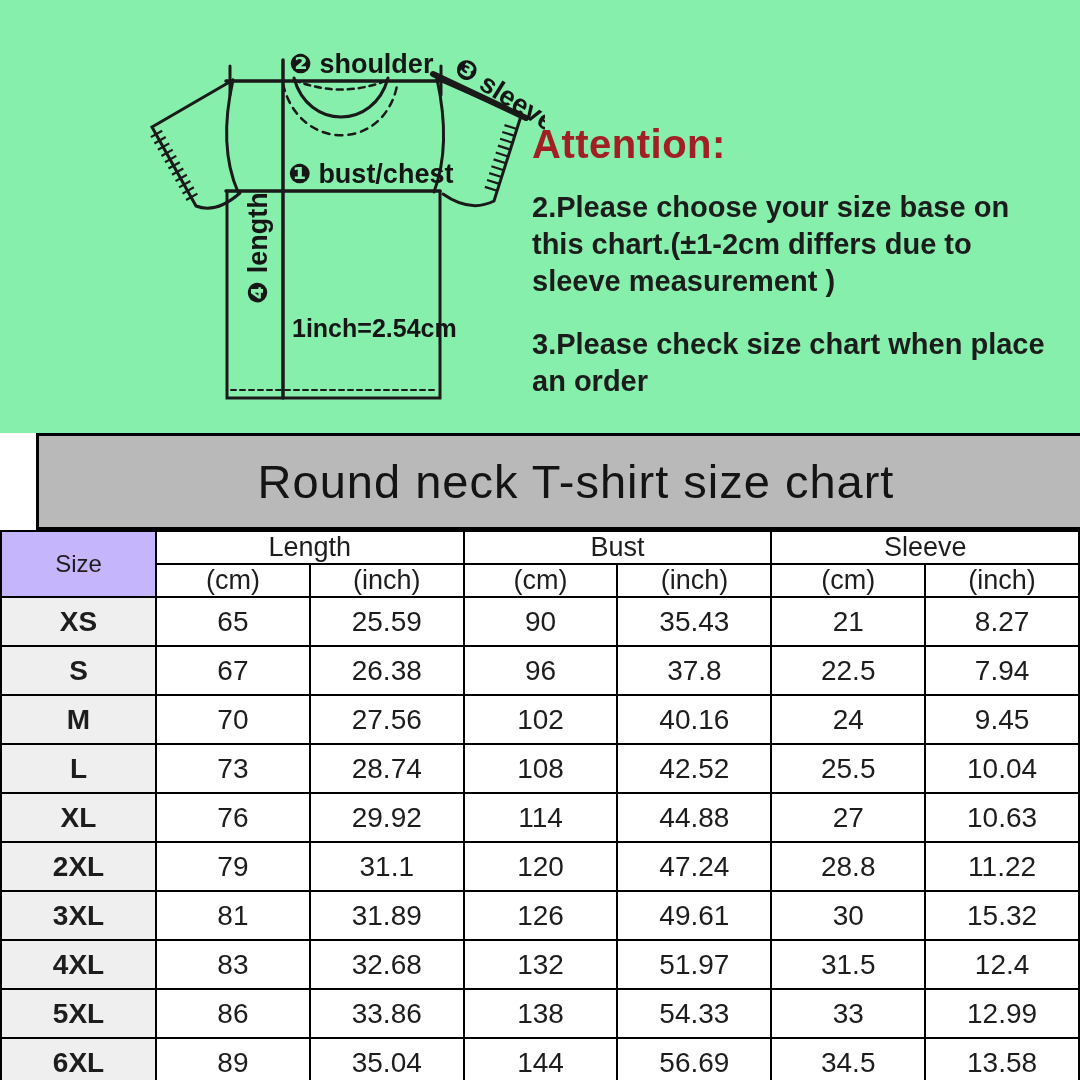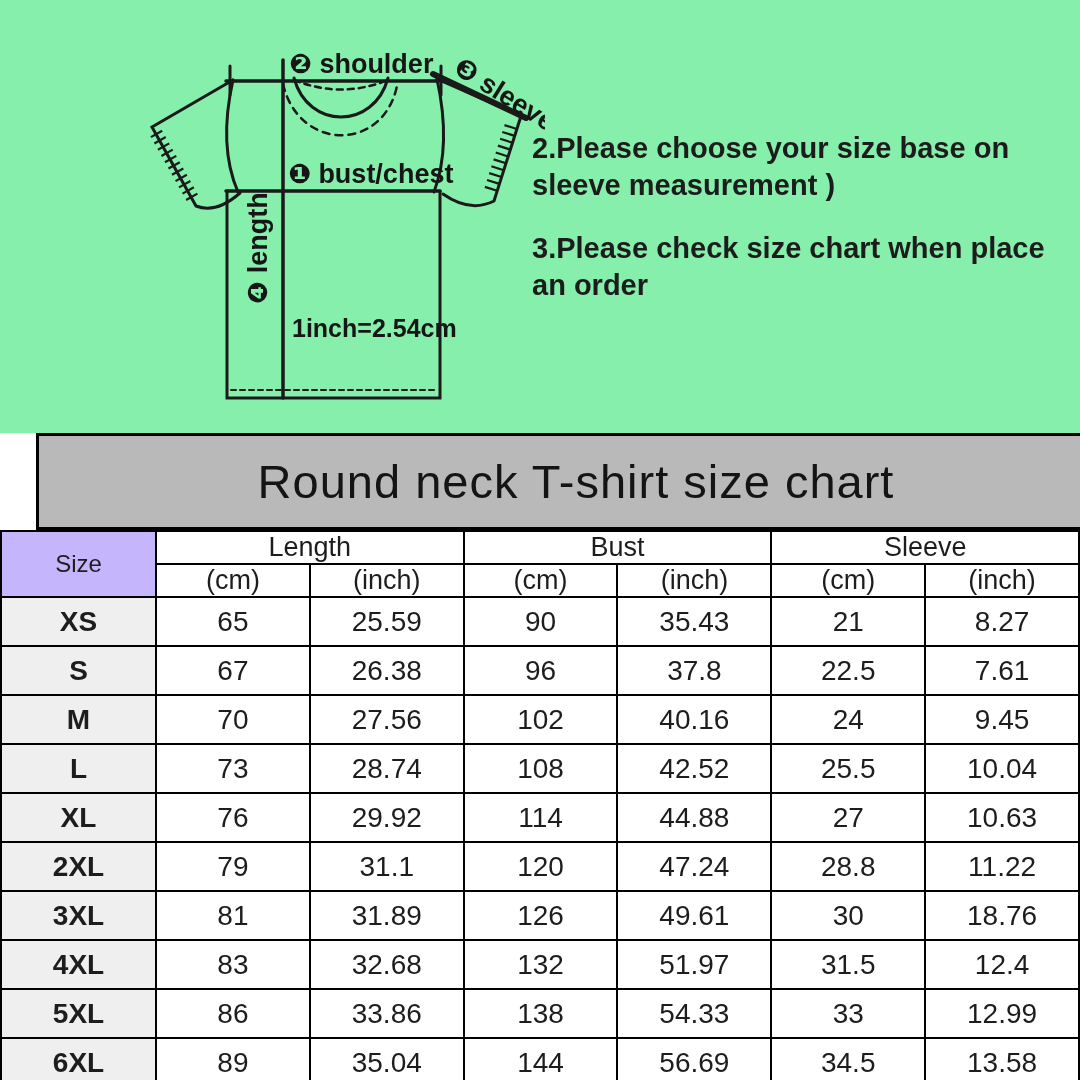--- a/index.html
+++ b/index.html
@@ -79,22 +79,24 @@
     </g>
 
     <text x="289" y="73" font-size="27"><tspan>❷</tspan><tspan> shoulder</tspan></text>
     <text x="452" y="72" font-size="27" transform="rotate(32 452 72)"><tspan>❸</tspan><tspan> sleeve</tspan></text>
     <text x="288" y="183" font-size="27"><tspan>❶</tspan><tspan> bust/chest</tspan></text>
     <text x="267" y="248" font-size="27" text-anchor="middle" transform="rotate(-90 267 248)"><tspan>❹</tspan><tspan> length</tspan></text>
     <text x="292" y="337" font-size="25">1inch=2.54cm</text>
   </svg>
 
   <div class="attention">
+    <div class="attention-title">Attention:</div>
     <div class="att-block">
       <div class="att-line">2.Please choose your size base on</div>
+      <div class="att-line">this chart.(±1-2cm differs due to</div>
       <div class="att-line">sleeve measurement )</div>
     </div>
     <div class="att-block">
       <div class="att-line">3.Please check size chart when place</div>
       <div class="att-line">an order</div>
     </div>
   </div>
 </div>
 
 <div class="title-band">
@@ -137,21 +139,21 @@
       <td>21</td>
       <td class="red">8.27</td>
     </tr>
     <tr>
       <td class="size-cell">S</td>
       <td>67</td>
       <td class="red">26.38</td>
       <td>96</td>
       <td class="red">37.8</td>
       <td>22.5</td>
-      <td class="red">7.61</td>
+      <td class="red">7.94</td>
     </tr>
     <tr>
       <td class="size-cell">M</td>
       <td>70</td>
       <td class="red">27.56</td>
       <td>102</td>
       <td class="red">40.16</td>
       <td>24</td>
       <td class="red">9.45</td>
     </tr>
@@ -182,21 +184,21 @@
       <td>28.8</td>
       <td class="red">11.22</td>
     </tr>
     <tr>
       <td class="size-cell">3XL</td>
       <td>81</td>
       <td class="red">31.89</td>
       <td>126</td>
       <td class="red">49.61</td>
       <td>30</td>
-      <td class="red">18.76</td>
+      <td class="red">15.32</td>
     </tr>
     <tr>
       <td class="size-cell">4XL</td>
       <td>83</td>
       <td class="red">32.68</td>
       <td>132</td>
       <td class="red">51.97</td>
       <td>31.5</td>
       <td class="red">12.4</td>
     </tr>

